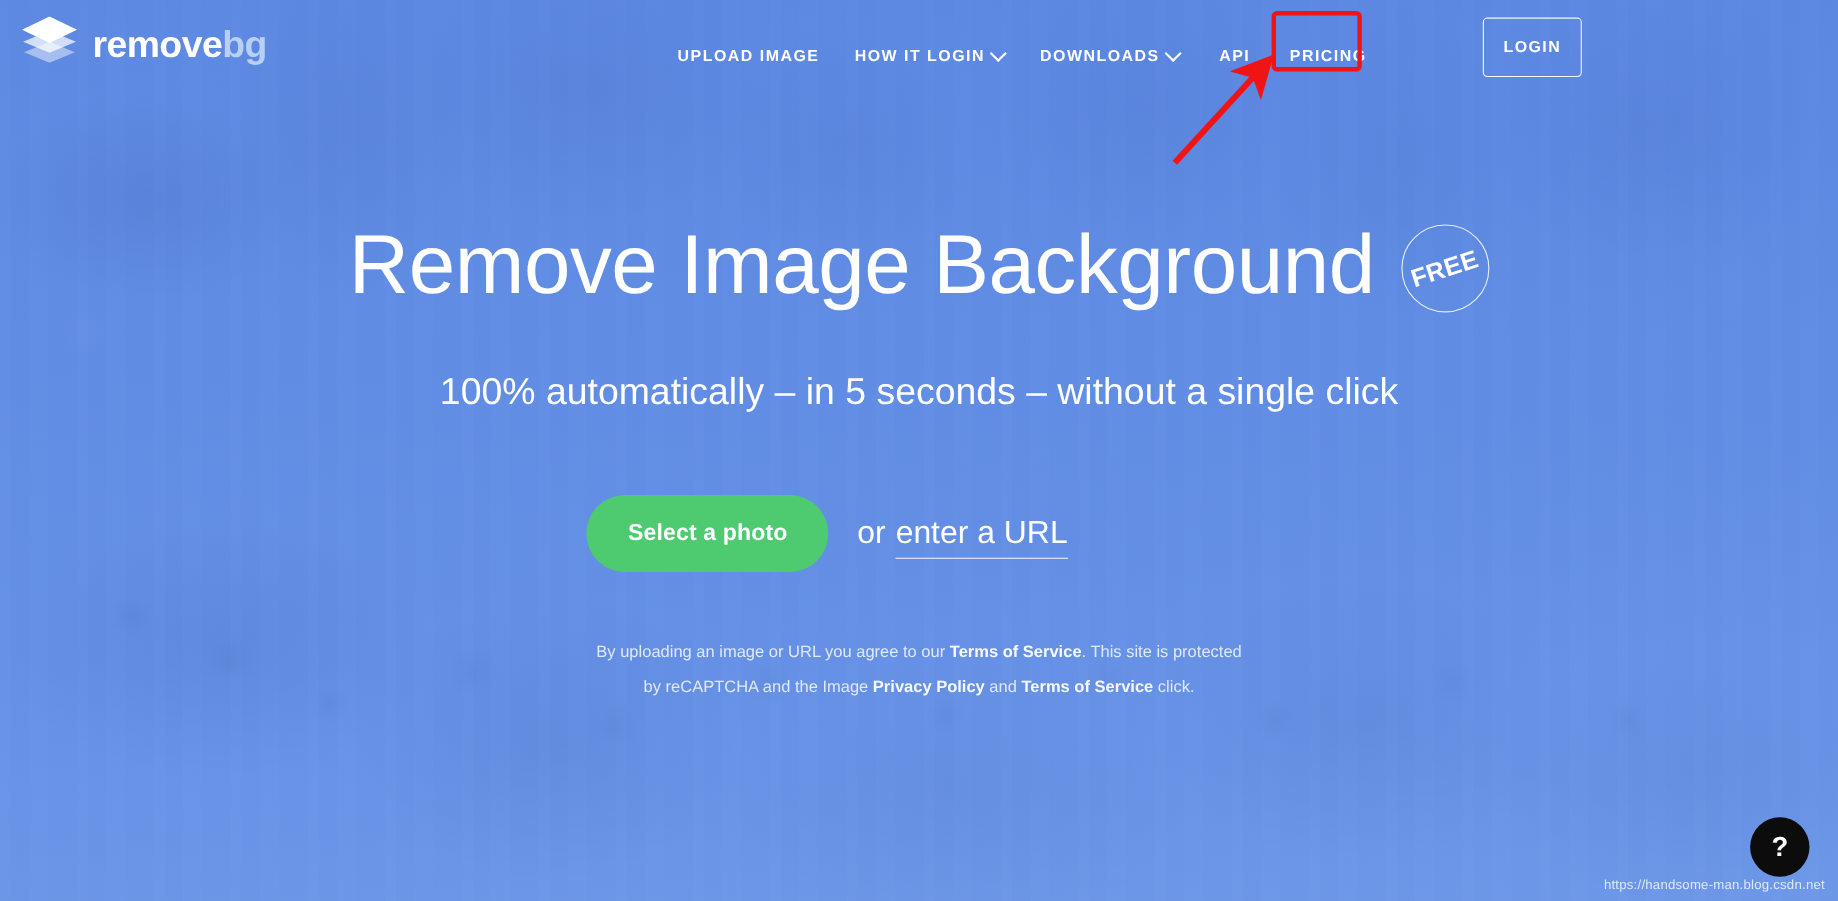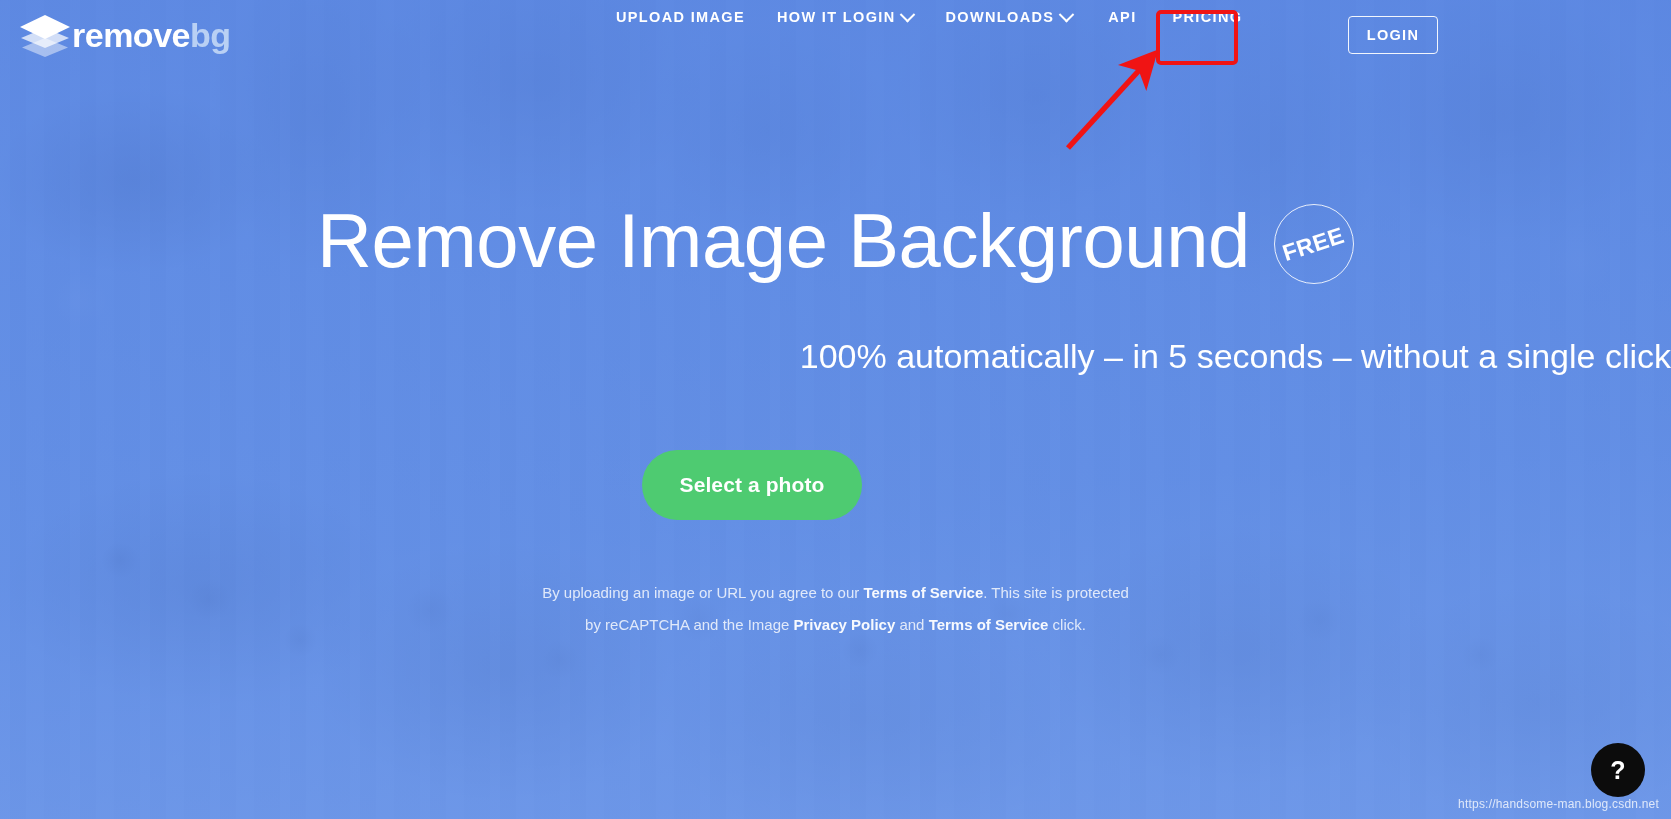--- a/index.html
+++ b/index.html
@@ -94,41 +94,42 @@
     height: 68px;
     display: flex;
     align-items: center;
     z-index: 20;
   }
   .logo {
     position: absolute;
     left: 18px;
     top: 12px;
     display: flex;
-    align-items: center;
+    align-items: flex-end;
+    gap: 12px;
     cursor: pointer;
   }
   .logo-mark { width: 54px; height: 46px; display: block; }
   .logo-text {
     font-size: 34px;
     font-weight: bold;
     letter-spacing: -0.5px;
     line-height: 1;
     user-select: none;
   }
   .logo-text .w-remove { color: #ffffff; }
   .logo-text .w-bg { color: #b9d0f4; }
 
   .nav {
     position: absolute;
     left: 600px;
     top: 0;
     height: 68px;
     display: flex;
-    align-items: flex-start;
+    align-items: flex-end;
     gap: 0px;
   }
   .nav-item {
     color: #ffffff;
     font-size: 14.5px;
     font-weight: bold;
     letter-spacing: 1.35px;
     padding: 9px 16px;
     cursor: pointer;
     white-space: nowrap;
@@ -145,21 +146,21 @@
     border-bottom: 2.2px solid #ffffff;
     transform: rotate(45deg) translate(-2px,-2px);
   }
   .nav-item.api-item { position: relative; padding-left: 20px; padding-right: 20px; }
 
   .login-btn {
     position: absolute;
     left: 1348px;
     top: 16px;
     width: 90px;
-    height: 38px;
+    height: 54px;
     border: 1.6px solid rgba(255,255,255,.92);
     border-radius: 4px;
     background: transparent;
     color: #ffffff;
     font-size: 14.5px;
     font-weight: bold;
     letter-spacing: 1.3px;
     display: flex;
     align-items: center;
     justify-content: center;
@@ -209,21 +210,21 @@
     font-weight: bold;
     letter-spacing: 0.4px;
     transform: rotate(-18deg);
     display: block;
   }
   .subhead {
     position: absolute;
     top: 337px;
     left: 0;
     width: 1671px;
-    text-align: right;
+    text-align: center;
     color: #ffffff;
     font-size: 34px;
     font-weight: 300;
     letter-spacing: 0px;
   }
 
   .cta-row {
     position: absolute;
     top: 450px;
     left: 0;
@@ -379,20 +380,24 @@
       <div class="headline">Remove Image Background</div>
       <div class="free-badge">
         <span>FREE</span>
       </div>
     </div>
 
     <div class="subhead">100% automatically – in 5 seconds – without a single click</div>
 
     <div class="cta-row">
       <button class="select-photo">Select a photo</button>
+      <div class="url-row">
+        <span>or</span>
+        <a class="url-link">enter a URL</a>
+      </div>
     </div>
 
     <div class="terms">
       <div>
         <span>By uploading an image or URL you agree to our </span><b>Terms of Service</b><span>. This site is protected</span>
       </div>
       <div>
         <span>by reCAPTCHA and the Image </span><b>Privacy Policy</b><span> and </span><b>Terms of Service</b><span> click.</span>
       </div>
     </div>

